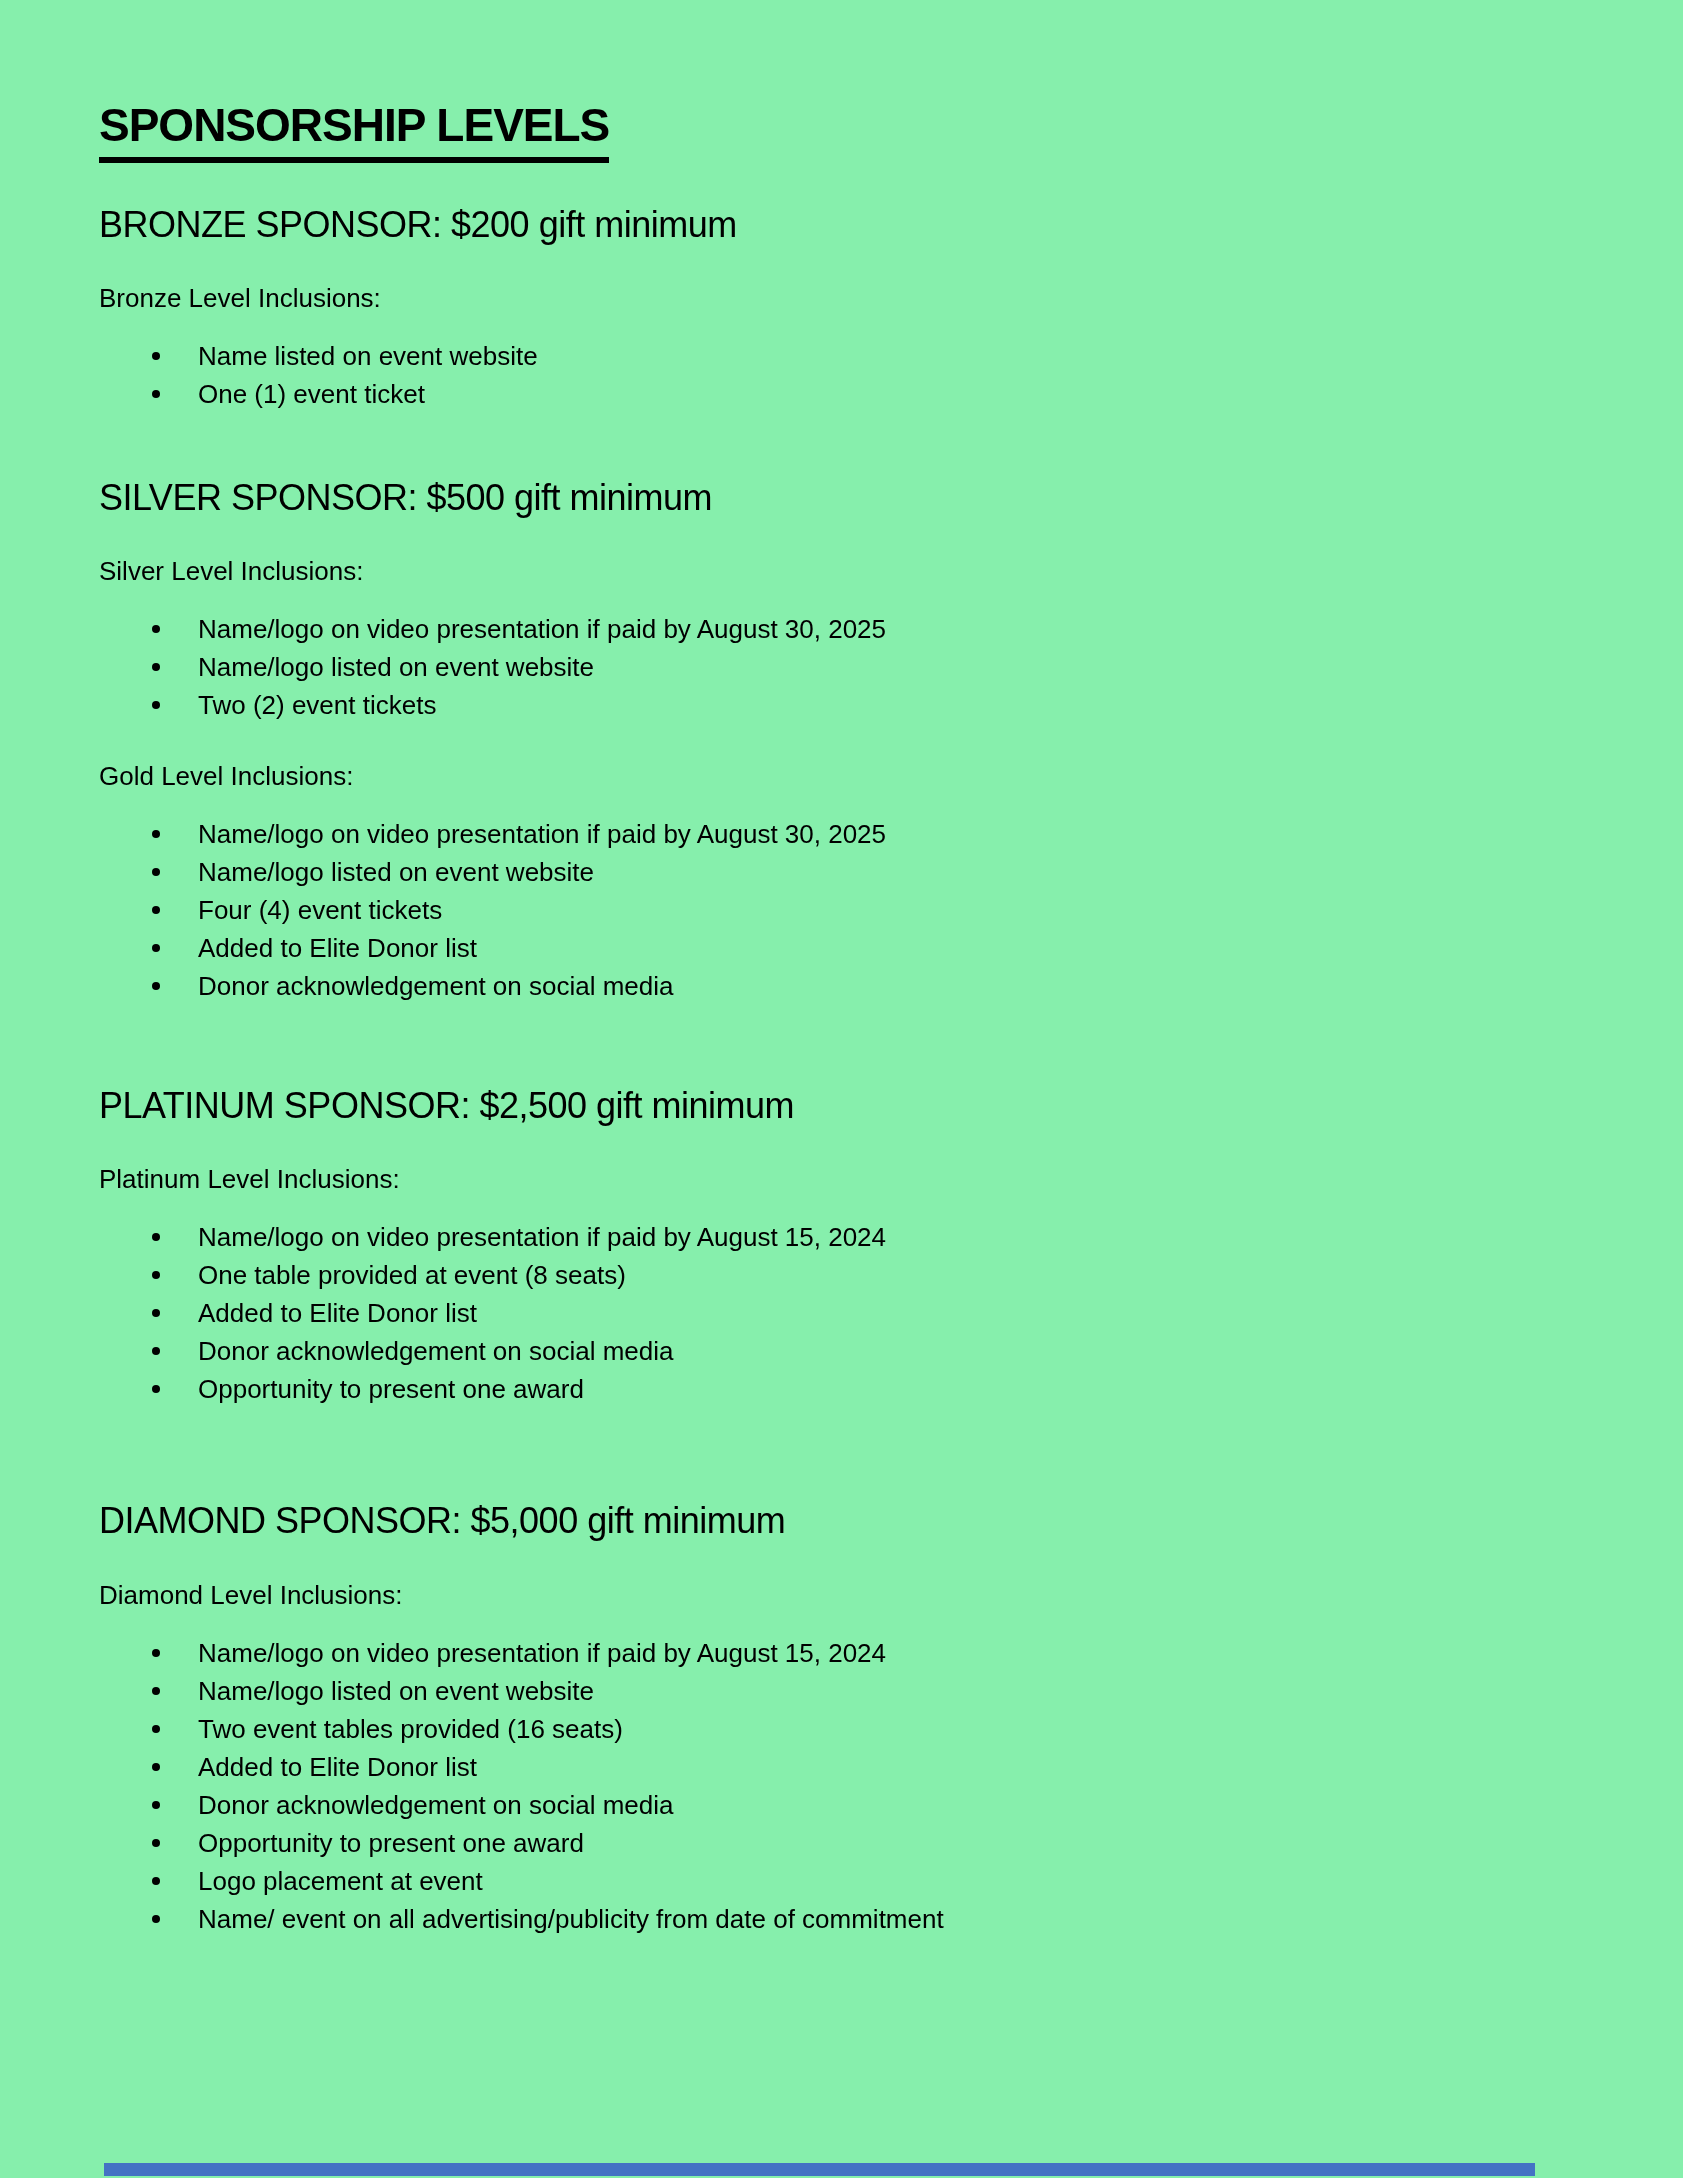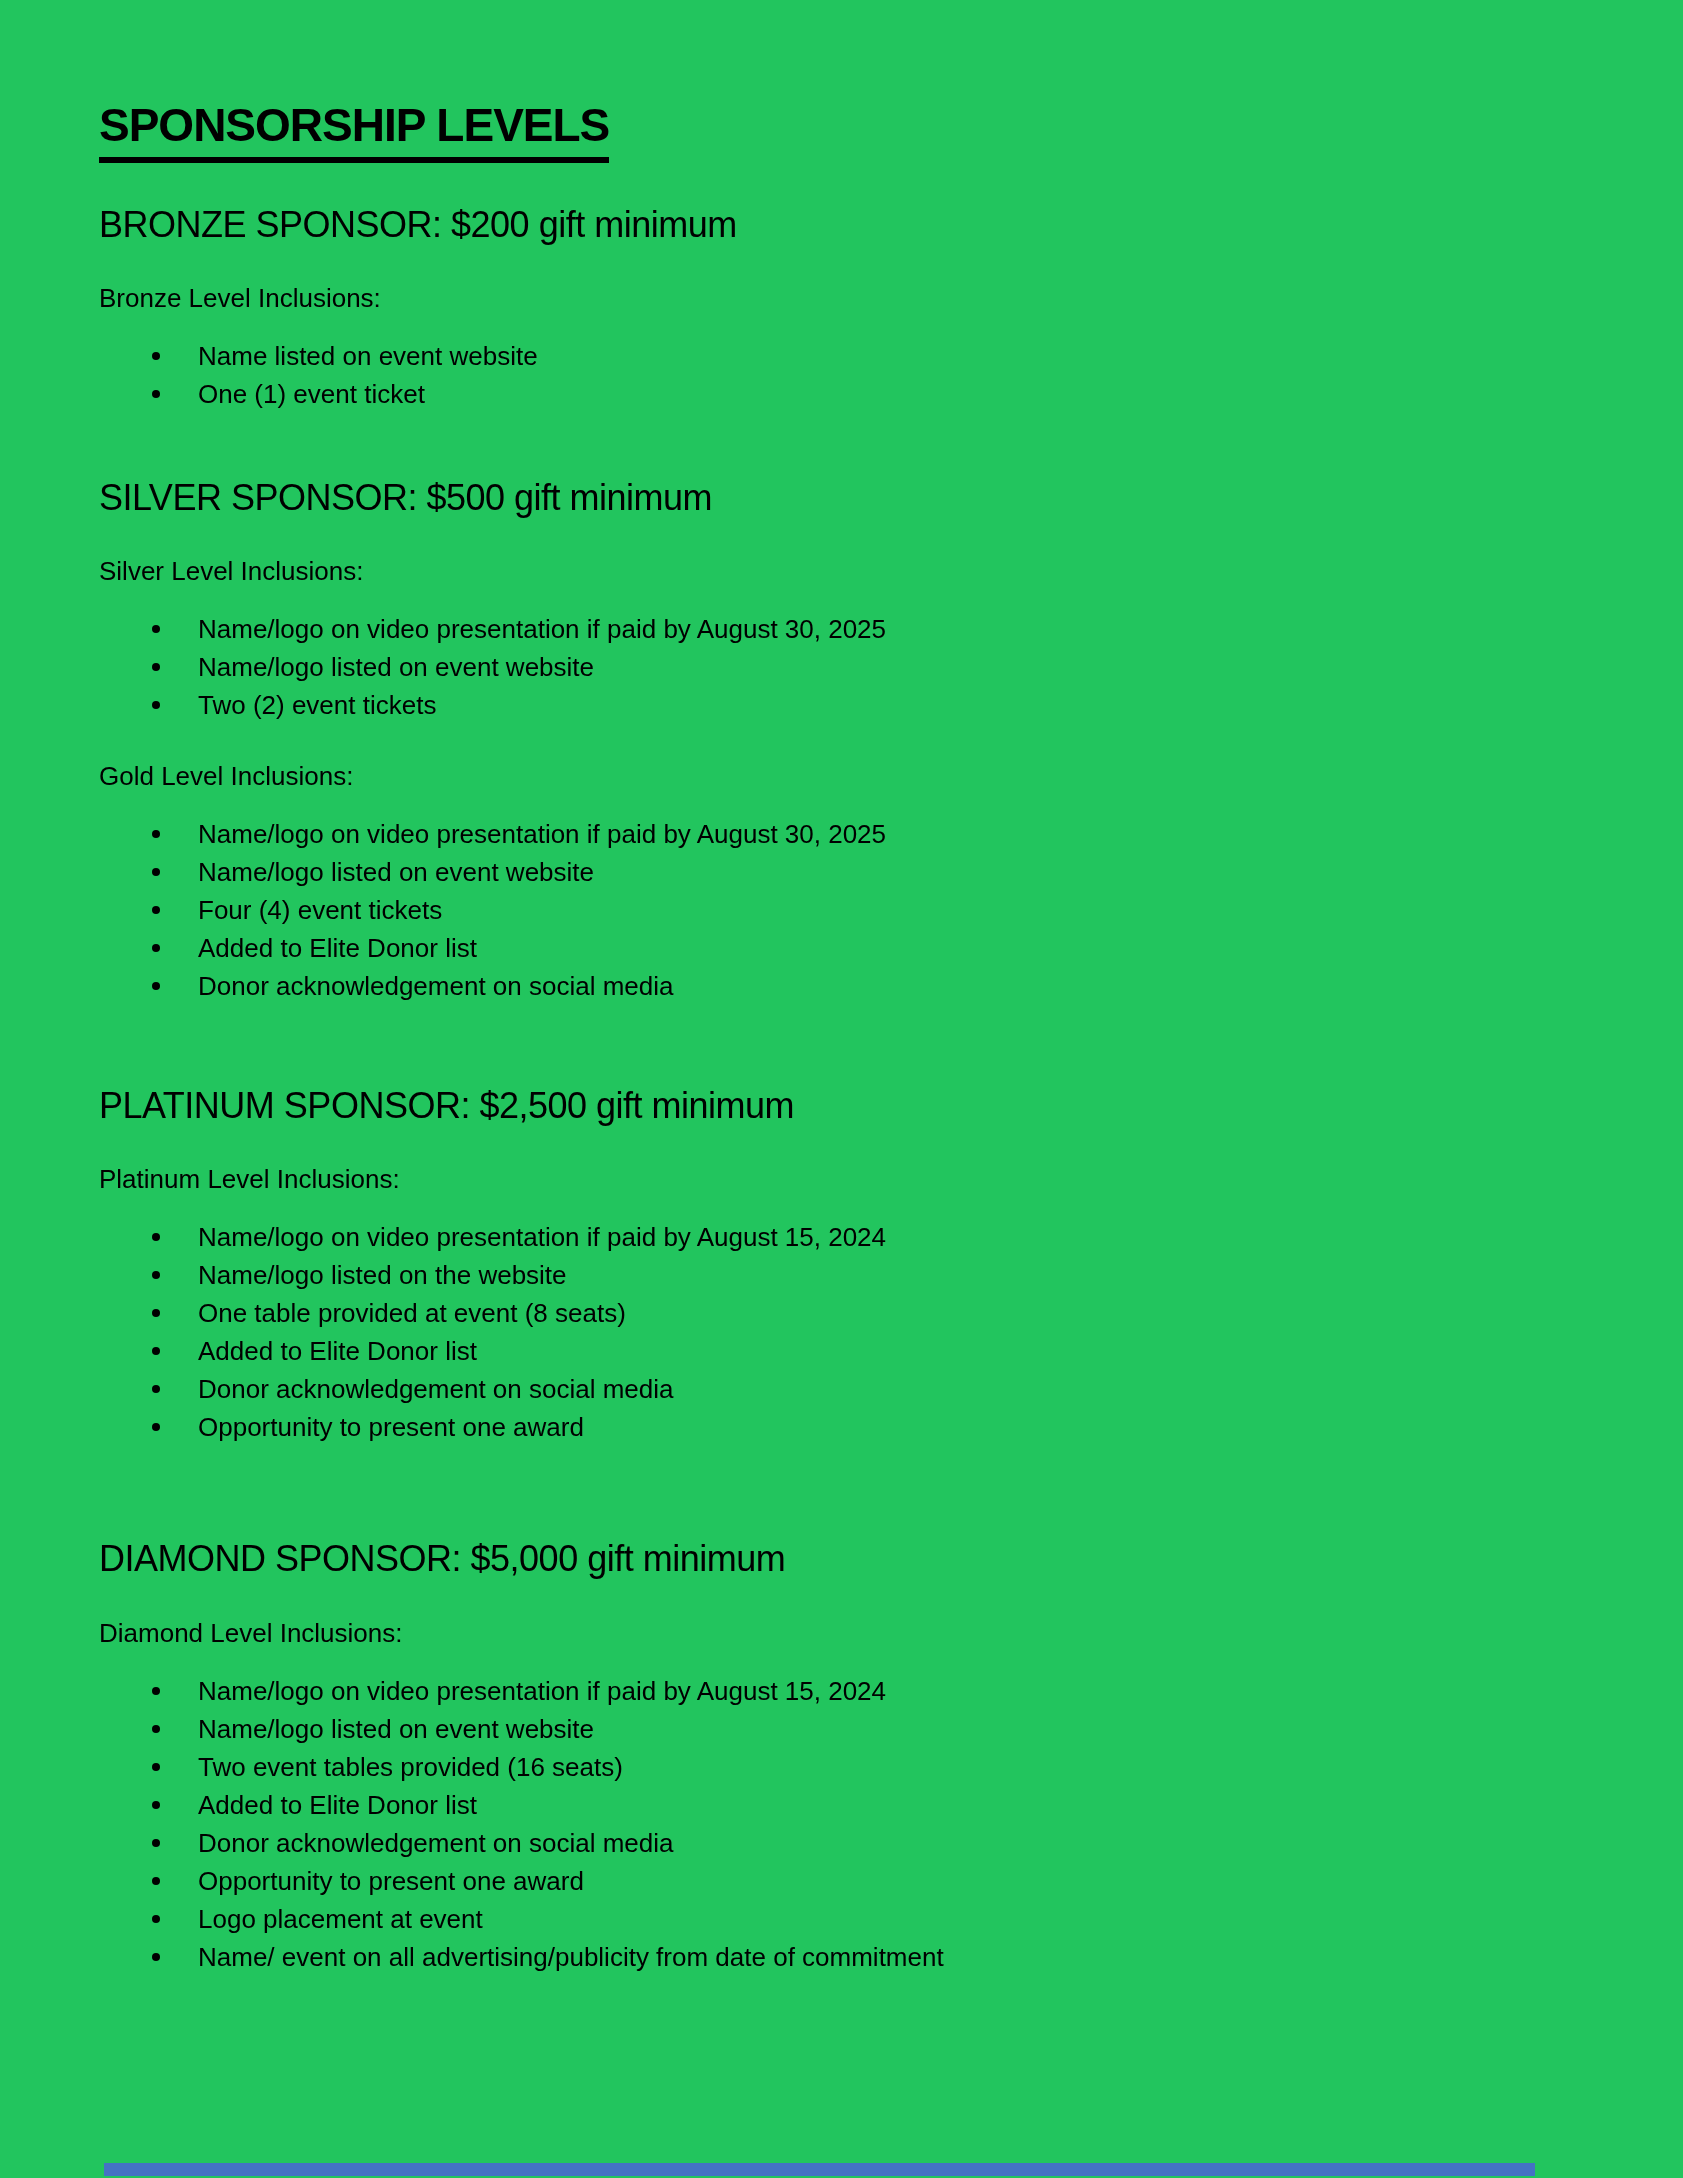--- a/index.html
+++ b/index.html
@@ -1,20 +1,20 @@
 <!DOCTYPE html>
 <html><head>
 <meta charset="utf-8">
 <style>
   html, body { margin: 0; padding: 0; background: #ffffff; }
   .page {
     position: relative;
     width: 1683px;
     height: 2178px;
-    background: #22c55e;
+    background: #86efac;
     font-family: "Liberation Sans", sans-serif;
     color: #000000;
     overflow: hidden;
   }
   .content {
     position: absolute;
     left: 99px;
     top: 99px;
     right: 89px;
   }
@@ -114,21 +114,20 @@
         <li>Added to Elite Donor list</li>
         <li>Donor acknowledgement on social media</li>
       </ul>
     </section>
 
     <section class="section sec-platinum">
       <h2>PLATINUM SPONSOR: $2,500 gift minimum</h2>
       <p class="inclusions-label">Platinum Level Inclusions:</p>
       <ul class="bullet-list">
         <li>Name/logo on video presentation if paid by August 15, 2024</li>
-        <li>Name/logo listed on the website</li>
         <li>One table provided at event (8 seats)</li>
         <li>Added to Elite Donor list</li>
         <li>Donor acknowledgement on social media</li>
         <li>Opportunity to present one award</li>
       </ul>
     </section>
 
     <section class="section sec-diamond">
       <h2>DIAMOND SPONSOR: $5,000 gift minimum</h2>
       <p class="inclusions-label">Diamond Level Inclusions:</p>

